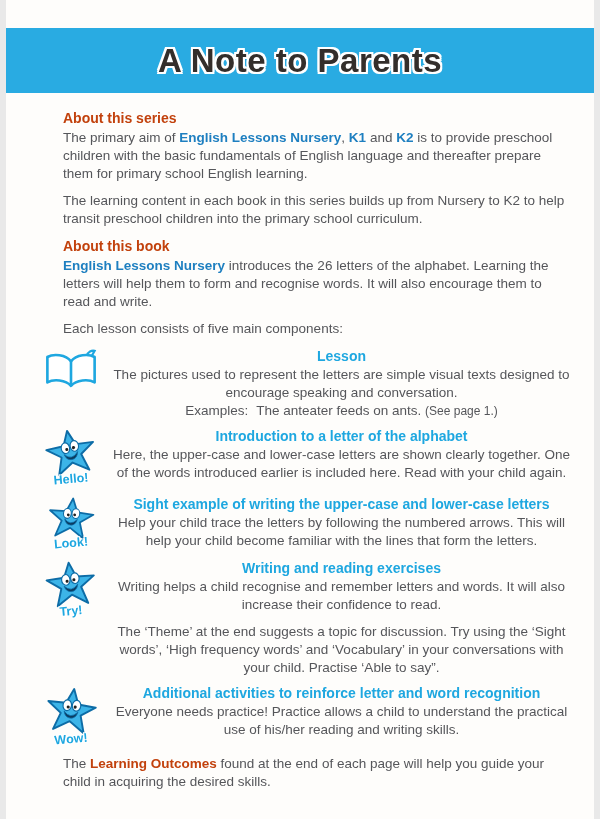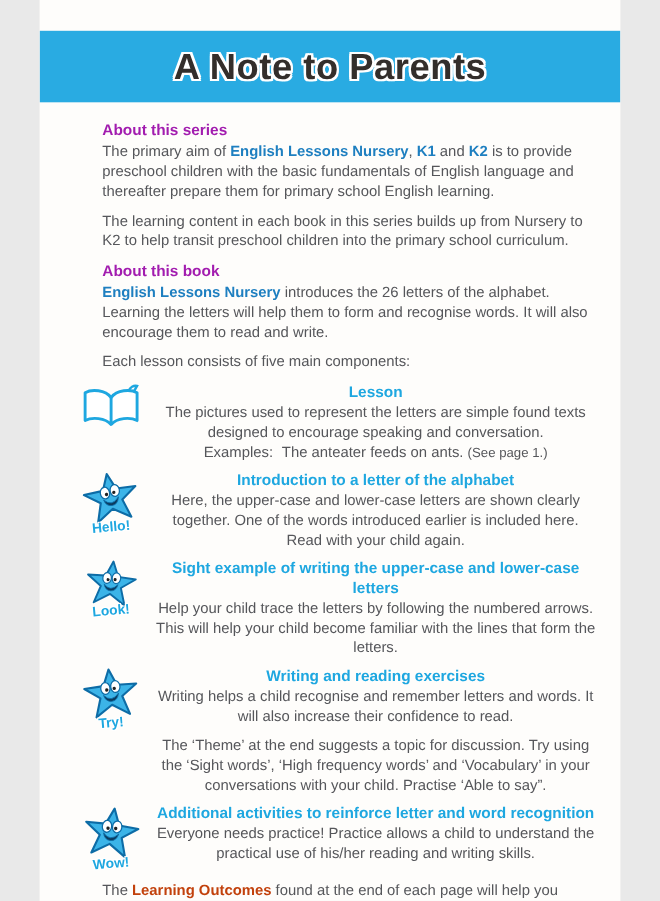--- a/index.html
+++ b/index.html
@@ -1,19 +1,19 @@
 <!DOCTYPE html>
 <html><head>
 <meta charset="utf-8">
 <style>
   * { margin: 0; padding: 0; box-sizing: border-box; }
   html, body { background: #e9e9e9; }
   .page {
     position: relative;
-    width: 528px;
+    width: 588px;
     height: 819px;
     margin: 0 auto;
     background: #fefdfb;
     font-family: "Liberation Sans", sans-serif;
     color: #55565a;
     overflow: hidden;
     text-decoration: underline;
   }
   
   .banner {
@@ -36,21 +36,21 @@
   }
   
   .content {
     position: absolute;
     top: 93px; left: 0; right: 0; bottom: 0;
     padding: 16px 22px 0 57px;
     font-size: 13.5px;
     line-height: 18px;
   }
   .sec-heading {
-    color: #a21caf;
+    color: #c2410c;
     font-weight: 700;
     font-size: 14px;
     margin-bottom: 2px;
   }
   .para { margin-bottom: 9px; }
   .blue-bold { color: #1e7fc0; font-weight: 700; }
   .dark-bold { color: #c2410c; font-weight: 700; }
 
   
   .component {
@@ -111,21 +111,21 @@
     <div class="component">
       <div class="icon-col">
         <svg viewBox="0 0 64 50" width="56" height="44">
           <path d="M50 8 C51 3 56 1 59 2 L55 9" fill="none" stroke="#1ea7e0" stroke-width="2.5" stroke-linecap="round"></path>
           <path d="M32 14 C26 6 12 5 5 9 L5 38 C12 34 26 35 32 42 C38 35 52 34 59 38 L59 9 C52 5 38 6 32 14 Z" fill="#fff" stroke="#1ea7e0" stroke-width="3" stroke-linejoin="round"></path>
           <path d="M32 14 L32 42" stroke="#1ea7e0" stroke-width="3"></path>
         </svg>
       </div>
       <div class="comp-text">
         <div class="comp-heading">Lesson</div>
-        <div>The pictures used to represent the letters are simple found texts  designed to encourage speaking and conversation.</div>
+        <div>The pictures used to represent the letters are simple visual texts  designed to encourage speaking and conversation.</div>
         <div class="ex-row"><span class="ex-label">Examples:</span><span>The anteater feeds on ants.</span> <span class="ex-ref">(See page 1.)</span></div>
       </div>
     </div>
 
     <div class="component">
       <div class="icon-col">
         <svg viewBox="0 0 70 64" width="54" height="49">
           <g transform="rotate(-10 35 32)">
             <path d="M35 2 L43 21 L66 22 L48 35 L55 57 L35 44 L15 57 L22 35 L4 22 L27 21 Z" fill="#3cb4e8" stroke="#0d6ca6" stroke-width="2.5" stroke-linejoin="round"></path>
             <ellipse cx="29" cy="24" rx="5.5" ry="7" fill="#fff" stroke="#0d6ca6" stroke-width="1.5"></ellipse>

